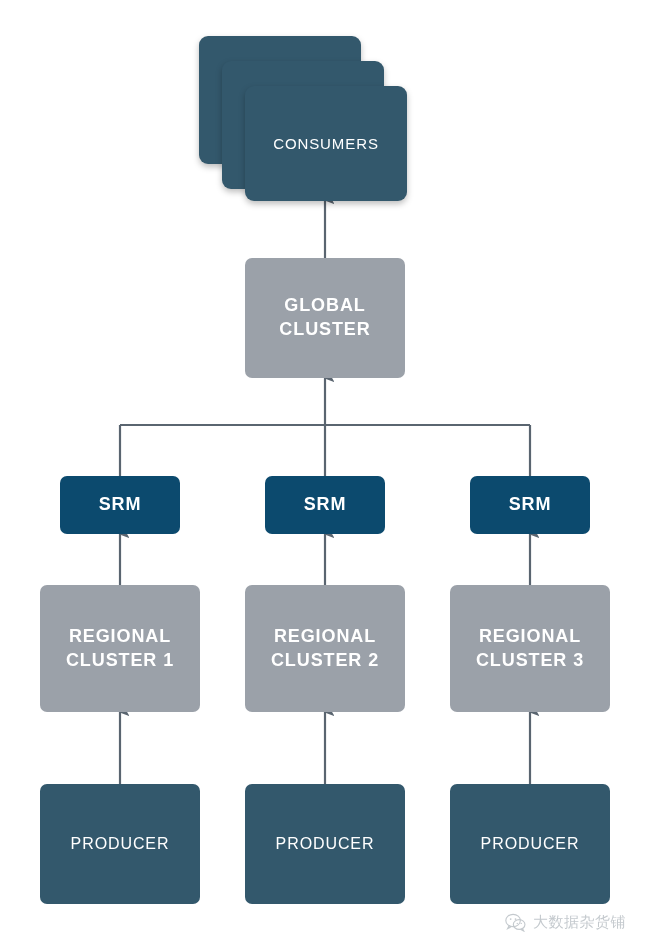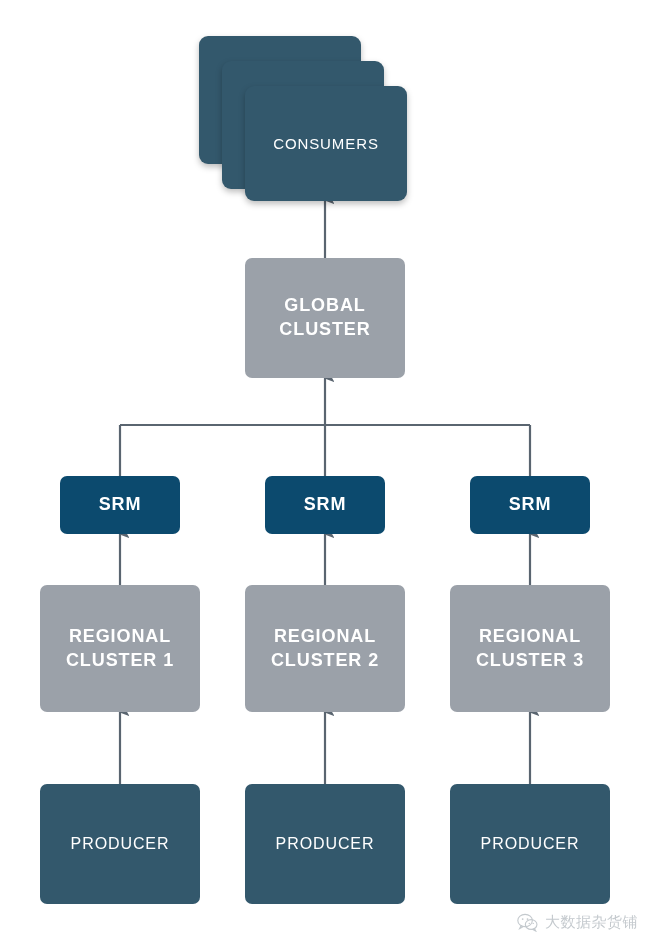--- a/index.html
+++ b/index.html
@@ -59,21 +59,21 @@
   .label {
     display: block;
     white-space: pre-line;
   }
   .fs-15 { font-size: 15px; }
   .fs-14 { font-size: 18px; font-weight: bold; }
   .fs-13 { font-size: 16px; }
 
   #watermark {
     position: absolute;
-    right: 12px;
+    right: 24px;
     bottom: 8px;
     display: flex;
     align-items: center;
     gap: 7px;
     opacity: 0.40;
   }
   #watermark .wm-text {
     font-size: 15px;
     color: #6d7a85;
     letter-spacing: 0.5px;

